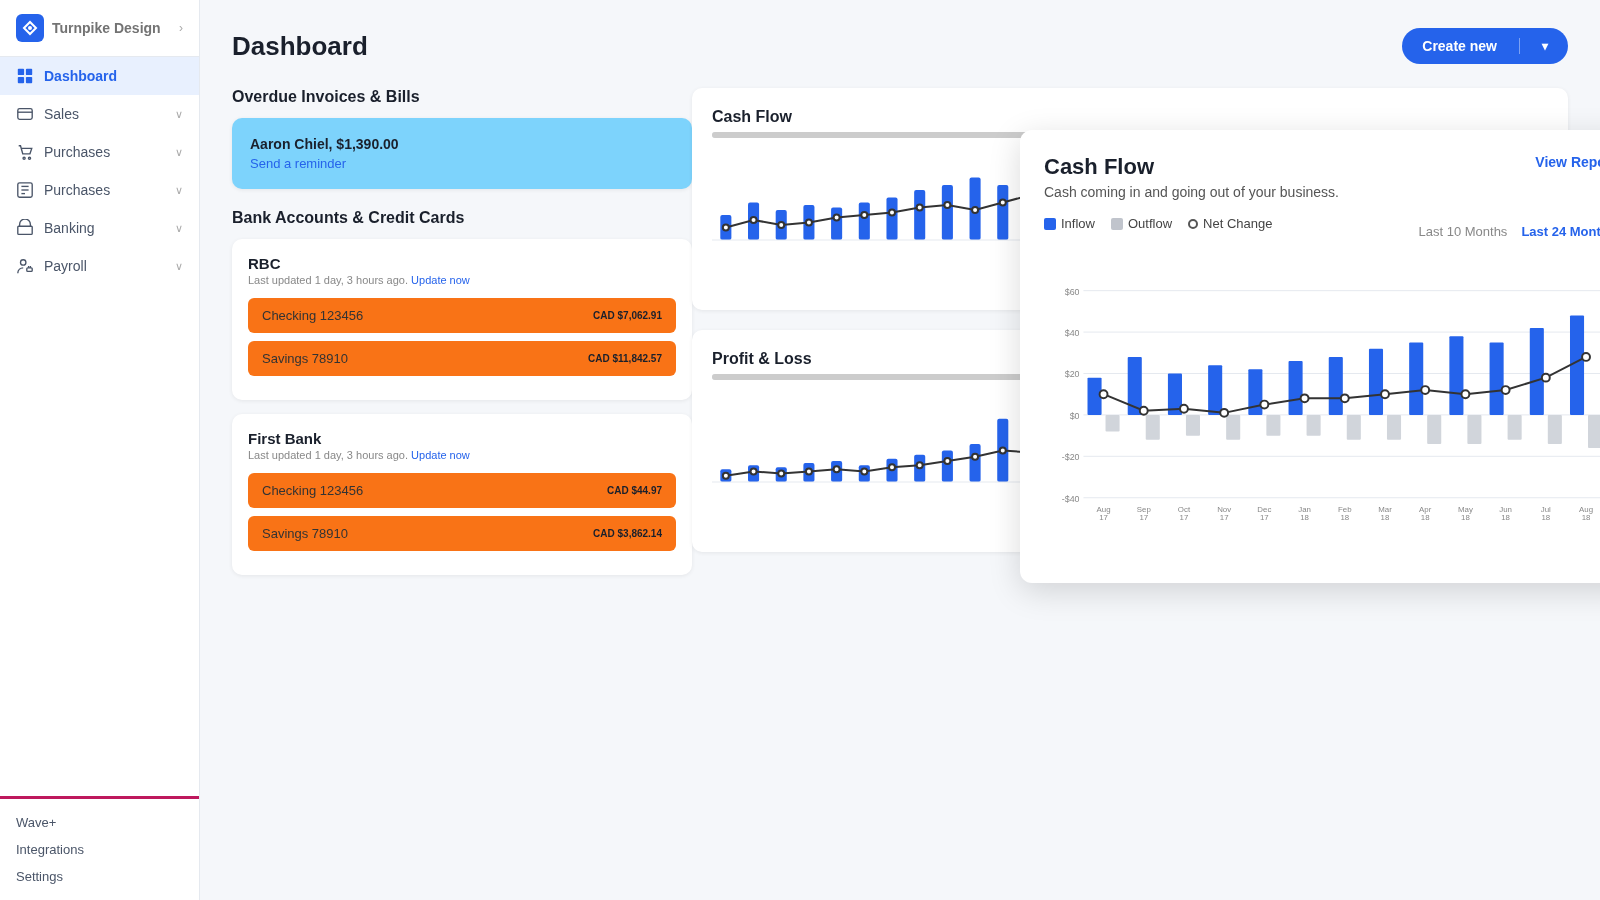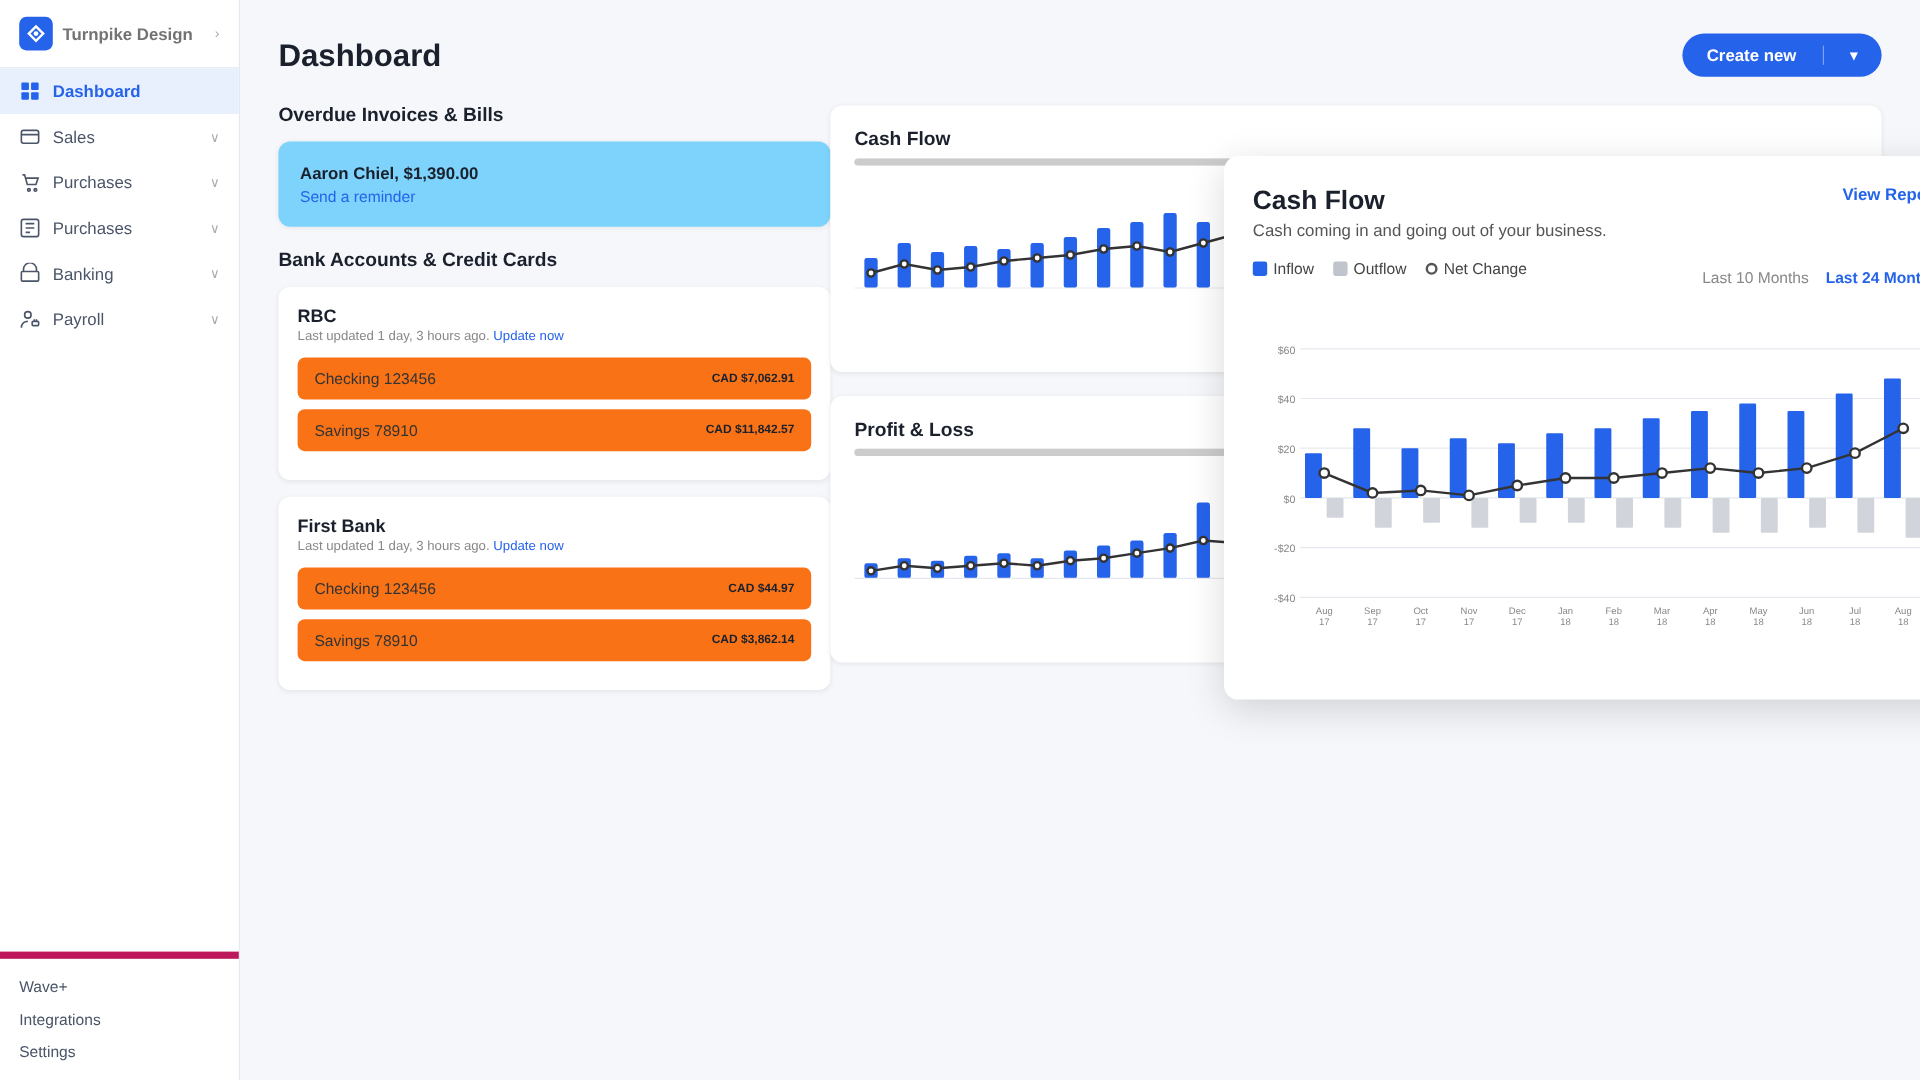--- a/index.html
+++ b/index.html
@@ -12,21 +12,21 @@
     .brand-icon svg { width: 16px; height: 16px; fill: #fff; }
     .brand-name { font-size: 14px; font-weight: 600; color: #737373; }
     .brand-chevron { margin-left: auto; color: #aaa; font-size: 12px; }
 
     .nav-item { display: flex; align-items: center; padding: 10px 16px; cursor: pointer; color: #4a5568; font-size: 14px; gap: 10px; border-radius: 0; }
     .nav-item.active { background: #e8f0fe; color: #2563eb; font-weight: 600; }
     .nav-item .nav-icon { width: 18px; height: 18px; flex-shrink: 0; }
     .nav-item .nav-label { flex: 1; }
     .nav-item .nav-chevron { font-size: 11px; color: #aaa; }
 
-    .sidebar-footer { margin-top: auto; padding: 10px 16px; border-top: 6px solid #be185d; }
+    .sidebar-footer { margin-top: auto; padding: 10px 16px; border-top: 3px solid #be185d; }
     .footer-link { font-size: 13px; color: #4a5568; padding: 6px 0; cursor: pointer; display: block; }
 
     
     .main { flex: 1; background: #f5f7fa; overflow: hidden; position: relative; }
     .main-inner { padding: 28px 32px; }
 
     .top-bar { display: flex; align-items: center; margin-bottom: 24px; }
     .page-title { font-size: 26px; font-weight: 700; color: #1a202c; flex: 1; }
     .create-btn { background: #2563eb; color: #fff; border: none; border-radius: 20px; padding: 10px 20px; font-size: 14px; font-weight: 600; cursor: pointer; display: flex; align-items: center; gap: 18px; }
     .create-btn .btn-divider { width: 1px; height: 16px; background: rgba(255,255,255,0.4); margin: 0 4px; }

